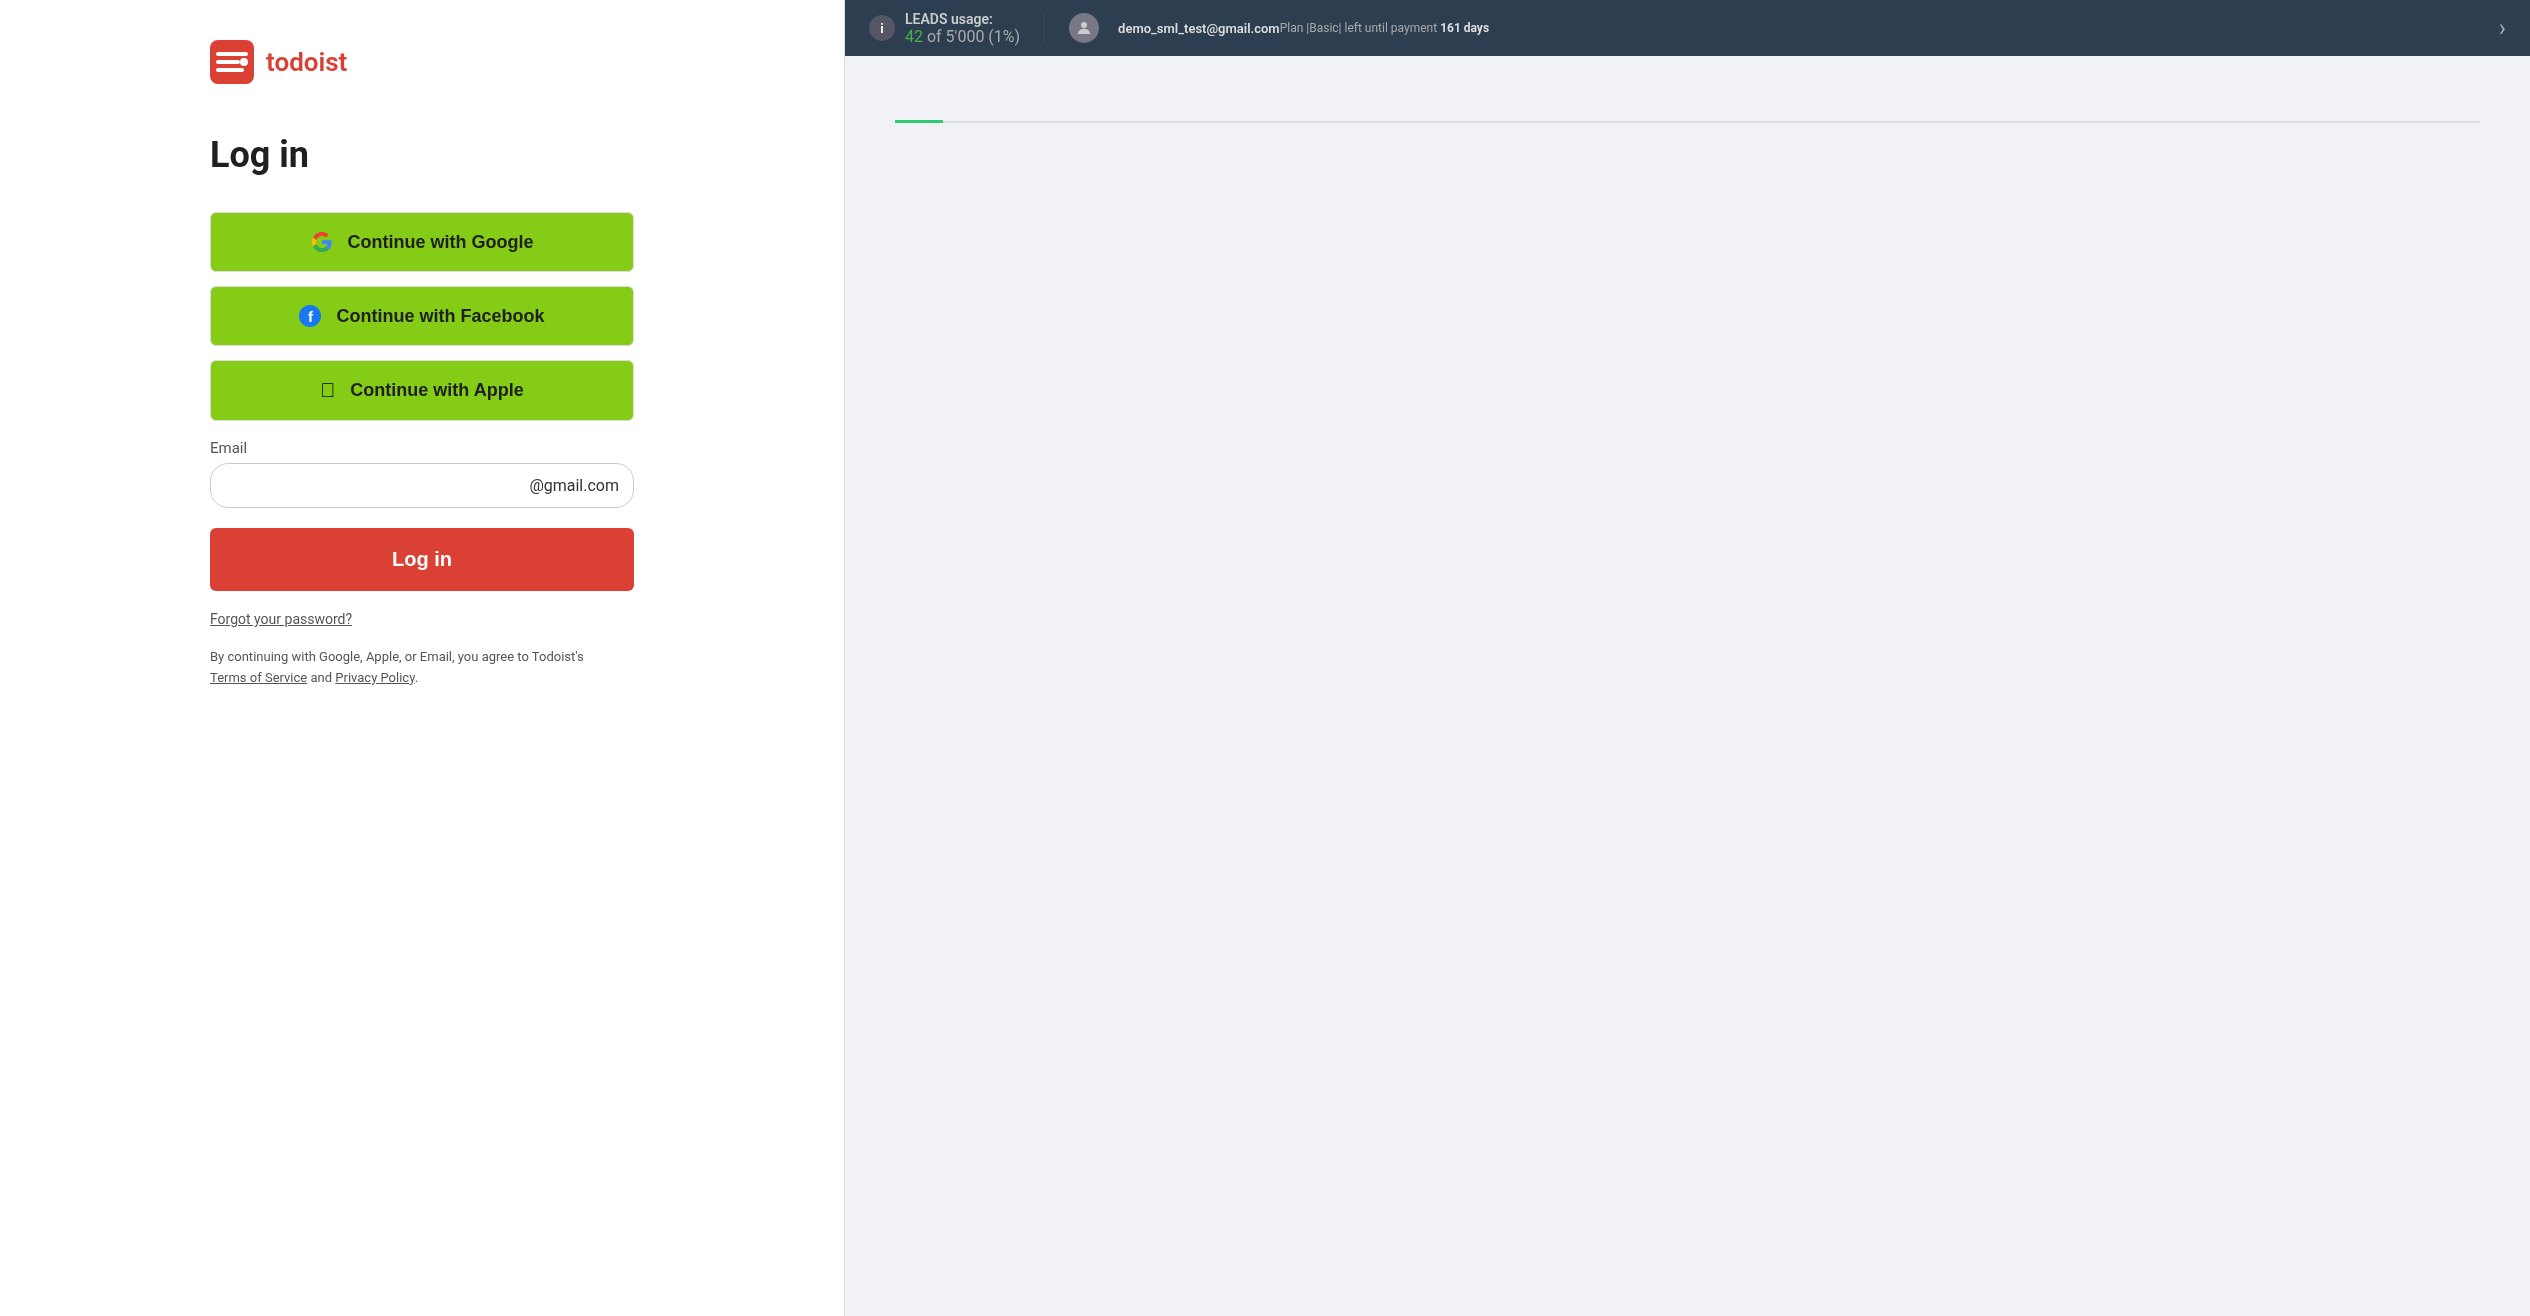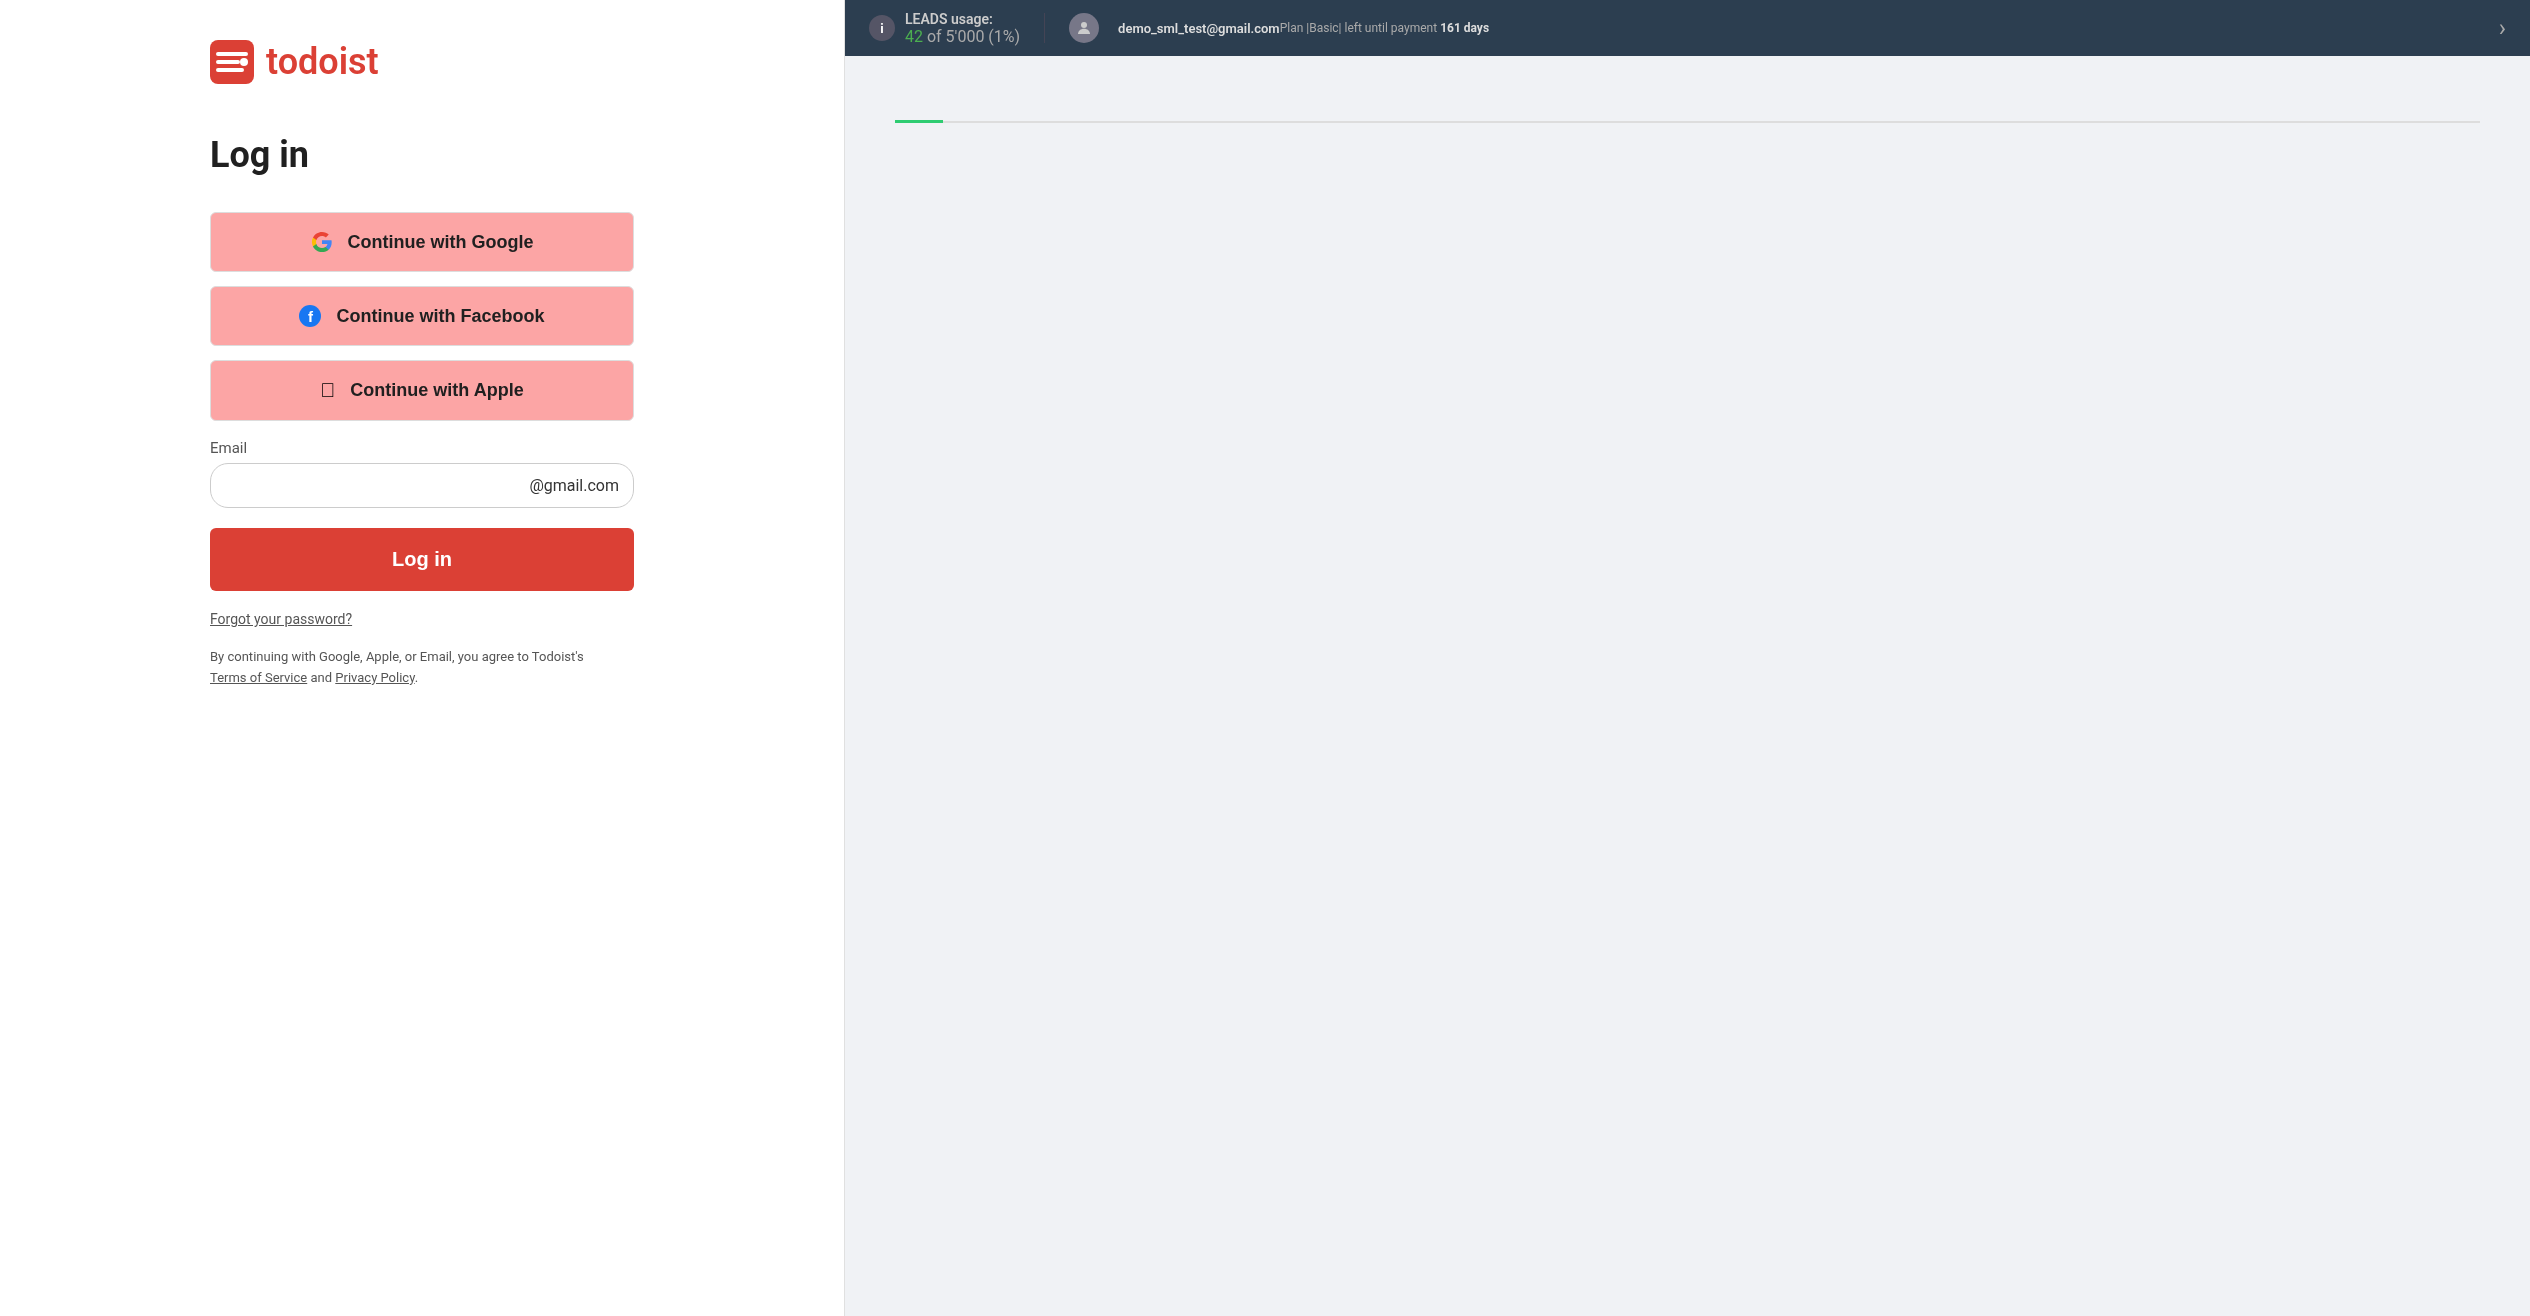--- a/index.html
+++ b/index.html
@@ -29,21 +29,21 @@
       align-items: center;
       gap: 12px;
     }
 
     .todoist-logo-icon {
       width: 44px;
       height: 44px;
     }
 
     .todoist-logo-text {
-      font-size: 36px;
+      font-size: 26px;
       font-weight: 600;
       color: #db4035;
     }
 
     .login-container {
       padding: 20px 210px;
       max-width: 845px;
     }
 
     .login-title {
@@ -55,21 +55,21 @@
 
     .social-btn {
       display: flex;
       align-items: center;
       justify-content: center;
       gap: 15px;
       width: 100%;
       padding: 18px;
       border: 1.5px solid #ddd;
       border-radius: 6px;
-      background: #fca5a5;
+      background: #84cc16;
       cursor: pointer;
       margin-bottom: 14px;
       font-size: 18px;
       font-weight: 700;
       color: #202020;
       transition: background 0.15s;
     }
 
     .google-icon {
       width: 22px;

